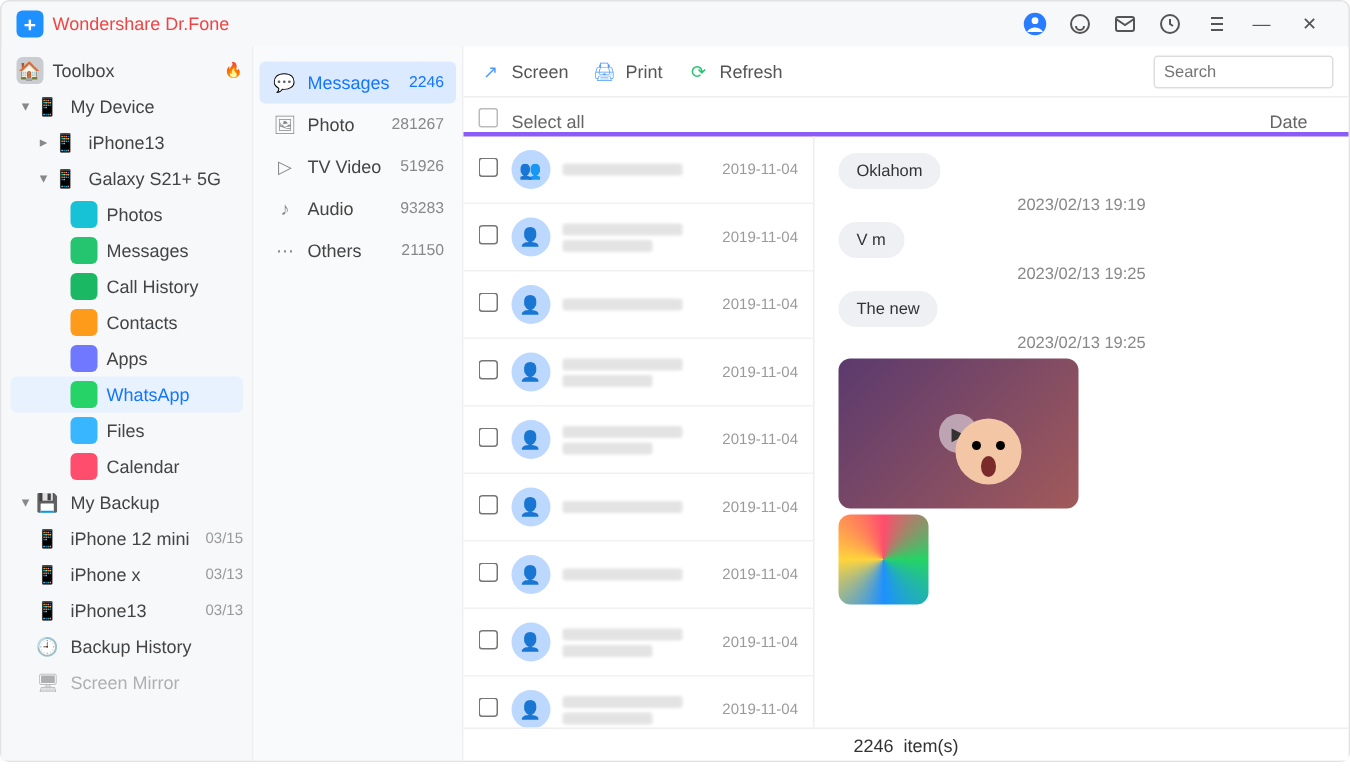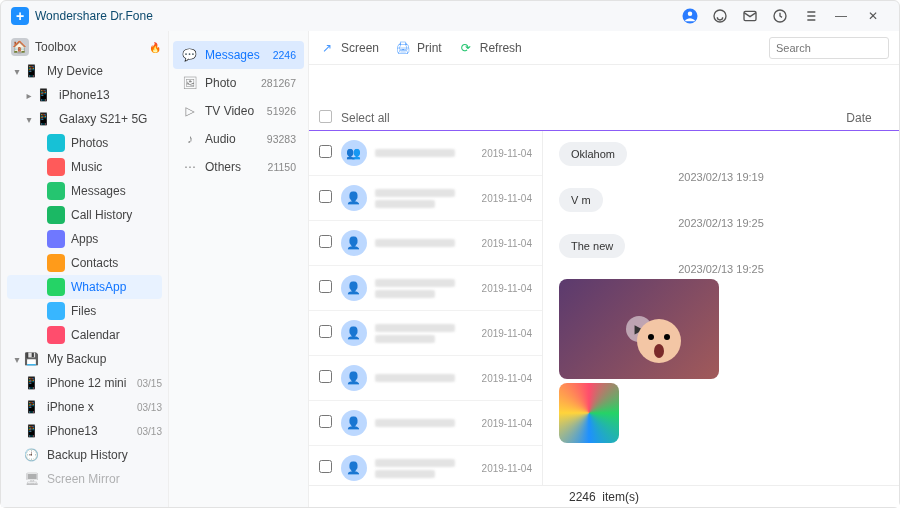--- a/index.html
+++ b/index.html
@@ -3,21 +3,21 @@
 <meta charset="utf-8">
 <style>
 * { box-sizing: border-box; margin: 0; padding: 0; font-family: -apple-system, "Segoe UI", Arial, sans-serif; }
 body { width: 900px; height: 518px; background: #fff; overflow: hidden; font-size: 12px; color: #333; }
 
 .window { width: 900px; height: 508px; border: 1px solid #e2e2e2; border-radius: 6px; display: flex; flex-direction: column; background: #f7f8fa; position: relative; }
 
 
 .titlebar { height: 30px; display: flex; align-items: center; padding: 0 10px; }
 .titlebar .logo { width: 18px; height: 18px; background: #1e90ff; border-radius: 4px; display: flex; align-items: center; justify-content: center; color: #fff; font-weight: bold; font-size: 14px; margin-right: 6px; }
-.titlebar .title { flex: 0 0 auto; color: #0c4a6e; font-size: 12px; }
+.titlebar .title { flex: 0 0 auto; color: #ef4444; font-size: 12px; }
 .titlebar .spacer { flex: 1; }
 .titlebar .tb-icon { width: 22px; height: 22px; margin: 0 4px; display: flex; align-items: center; justify-content: center; color: #555; cursor: pointer; }
 .titlebar .tb-icon.account { color: #2a7cff; }
 .titlebar .win-ctl { width: 32px; height: 22px; display: flex; align-items: center; justify-content: center; color: #555; cursor: pointer; }
 
 
 .main { flex: 1; display: flex; min-height: 0; }
 
 
 .sidebar { width: 168px; background: #f7f8fa; border-right: 1px solid #eee; display: flex; flex-direction: column; padding-top: 4px; overflow: hidden; }
@@ -53,21 +53,21 @@
 .cat-item.selected .cic { color:#1276ff; }
 
 
 .content { flex: 1; display:flex; flex-direction:column; min-width:0; background:#fff; }
 .toolbar { height: 34px; display:flex; align-items:center; padding: 0 10px; border-bottom:1px solid #eee; gap:16px; }
 .tlink { display:flex; align-items:center; gap:6px; color:#555; cursor:pointer; }
 .tlink .tic { width:16px;height:16px;display:inline-flex;align-items:center;justify-content:center;color:#4a9aff; }
 .toolbar .spacer { flex:1; }
 .search { width: 120px; height: 22px; border:1px solid #ddd; border-radius: 3px; display:flex; align-items:center; padding:0 6px; color:#999; }
 .search input { border:none; outline:none; flex:1; font-size:11px; color:#555; background:transparent; }
-.listhead { height: 26px; display:flex; align-items:center; padding: 0 10px; border-bottom:1px solid #8b5cf6; color:#666;margin-top:40px; }
+.listhead { height: 26px; display:flex; align-items:flex-end; padding: 0 10px; border-bottom:3px solid #8b5cf6; color:#666; }
 .listhead .ck { width: 22px; }
 .listhead .sa { flex:0 0 auto; }
 .listhead .sp { flex:1; }
 .listhead .dt { width: 60px; text-align:center; }
 .body { flex:1; display:flex; min-height:0; }
 .msglist { width: 234px; border-right:1px solid #eee; overflow:hidden; }
 .mrow { height: 45px; display:flex; align-items:center; padding: 0 10px; border-bottom:1px solid #f1f1f1; }
 .mrow .ck { width: 22px; }
 .mrow input[type=checkbox]{ width:13px;height:13px; }
 .mrow .av { width: 26px;height:26px;border-radius:50%; background:#bcd8ff; display:inline-flex;align-items:center;justify-content:center;color:#4a8aff; margin-right:8px; }
@@ -153,38 +153,34 @@
       <div class="side-row side-sub1">
         <span class="chev">▾</span>
         <span class="ico">📱</span>
         <span class="label">Galaxy S21+ 5G</span>
       </div>
       <div class="side-row side-sub3">
           <span class="ico icon-photos"></span>
           <span class="label">Photos</span>
         </div>
       <div class="side-row side-sub3">
-          <span class="ico icon-music"></span>
-          <span class="label">Music</span>
-        </div>
-      <div class="side-row side-sub3">
           <span class="ico icon-messages"></span>
           <span class="label">Messages</span>
         </div>
       <div class="side-row side-sub3">
           <span class="ico icon-call"></span>
           <span class="label">Call History</span>
         </div>
       <div class="side-row side-sub3">
+          <span class="ico icon-contacts"></span>
+          <span class="label">Contacts</span>
+        </div>
+      <div class="side-row side-sub3">
           <span class="ico icon-apps"></span>
           <span class="label">Apps</span>
-        </div>
-      <div class="side-row side-sub3">
-          <span class="ico icon-contacts"></span>
-          <span class="label">Contacts</span>
         </div>
       <div class="side-row selected">
           <span class="ico icon-whatsapp"></span>
           <span class="label">WhatsApp</span>
         </div>
       <div class="side-row side-sub3">
           <span class="ico icon-files"></span>
           <span class="label">Files</span>
         </div>
       <div class="side-row side-sub3">

